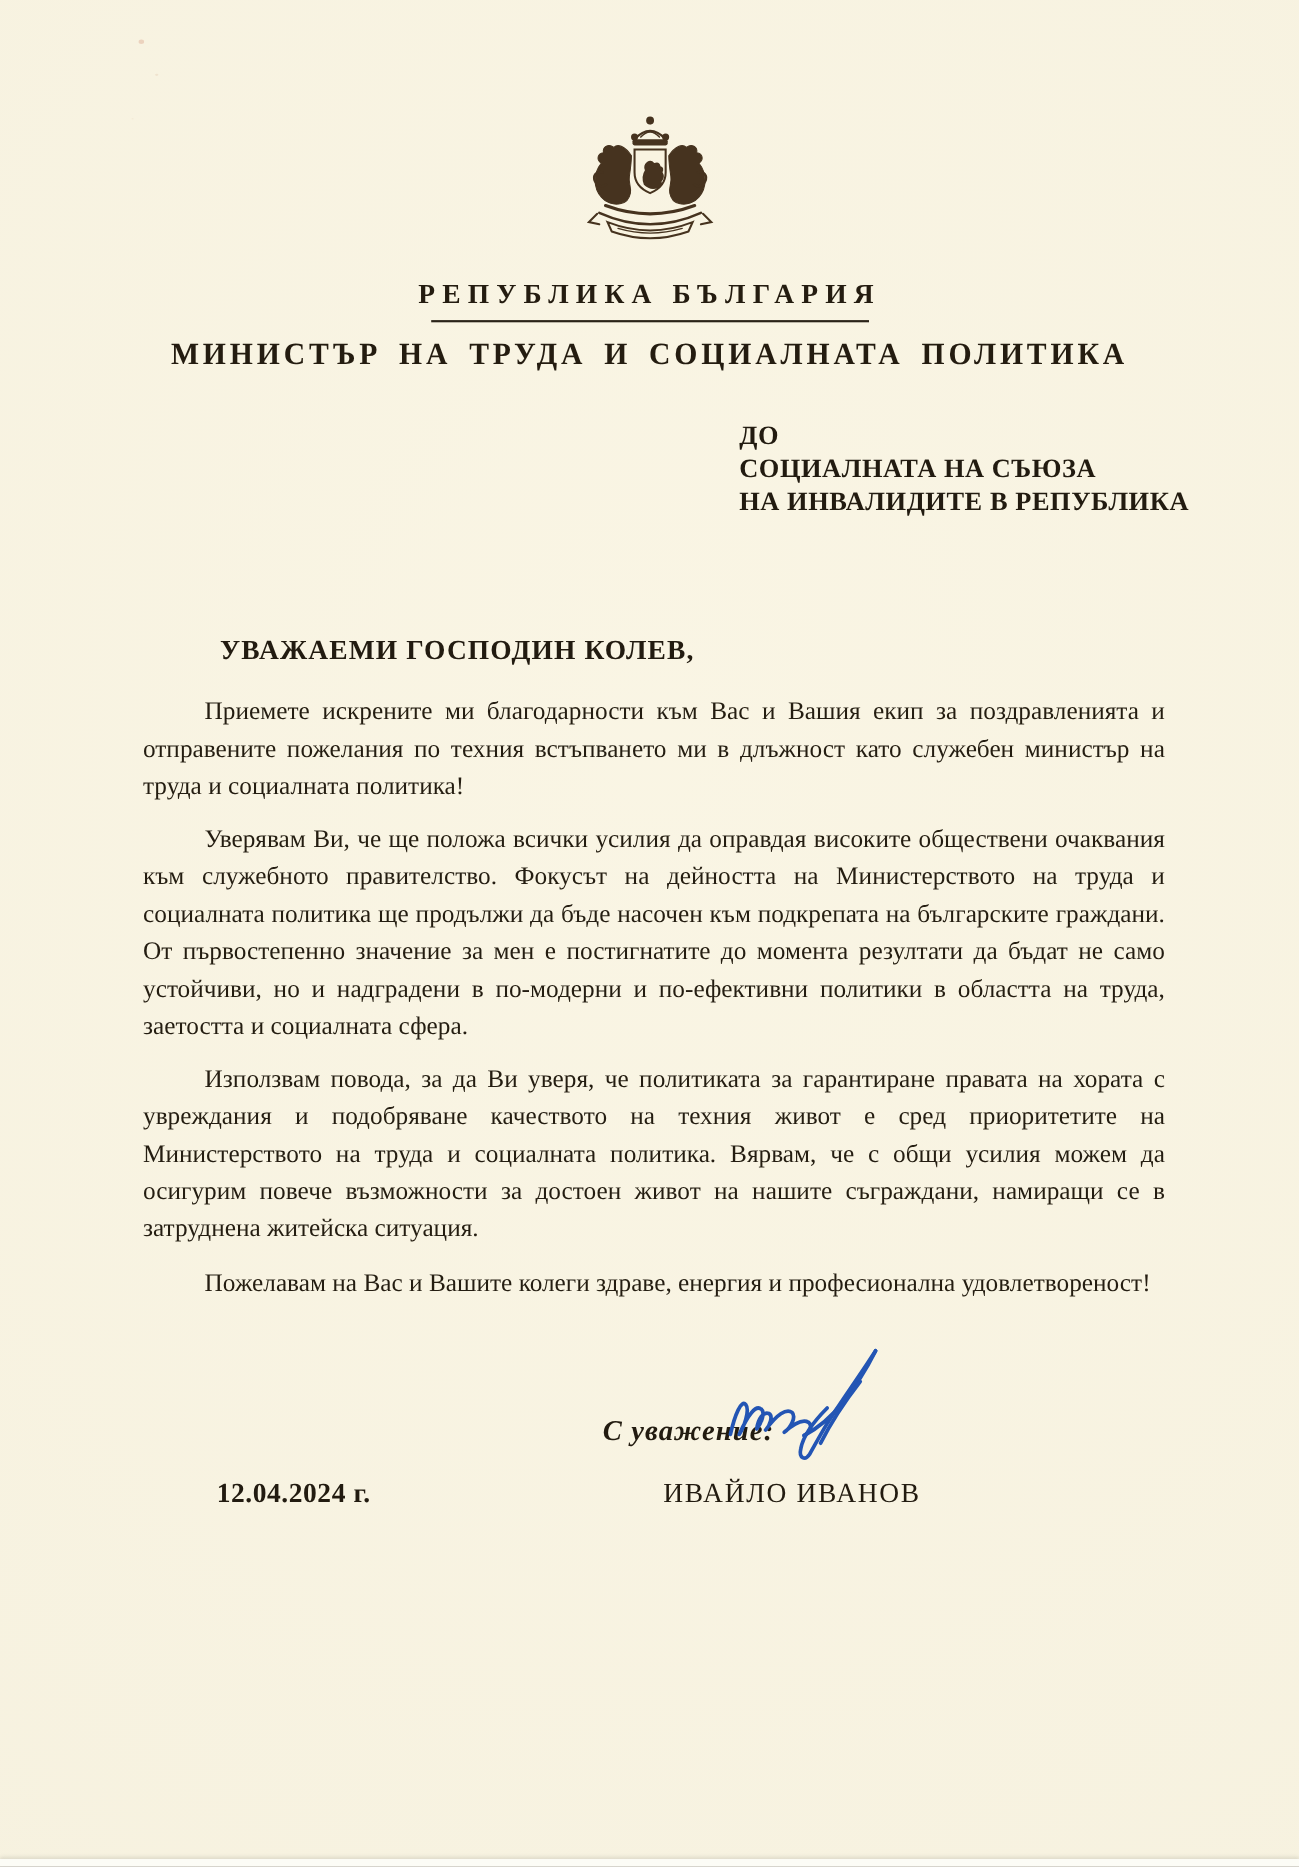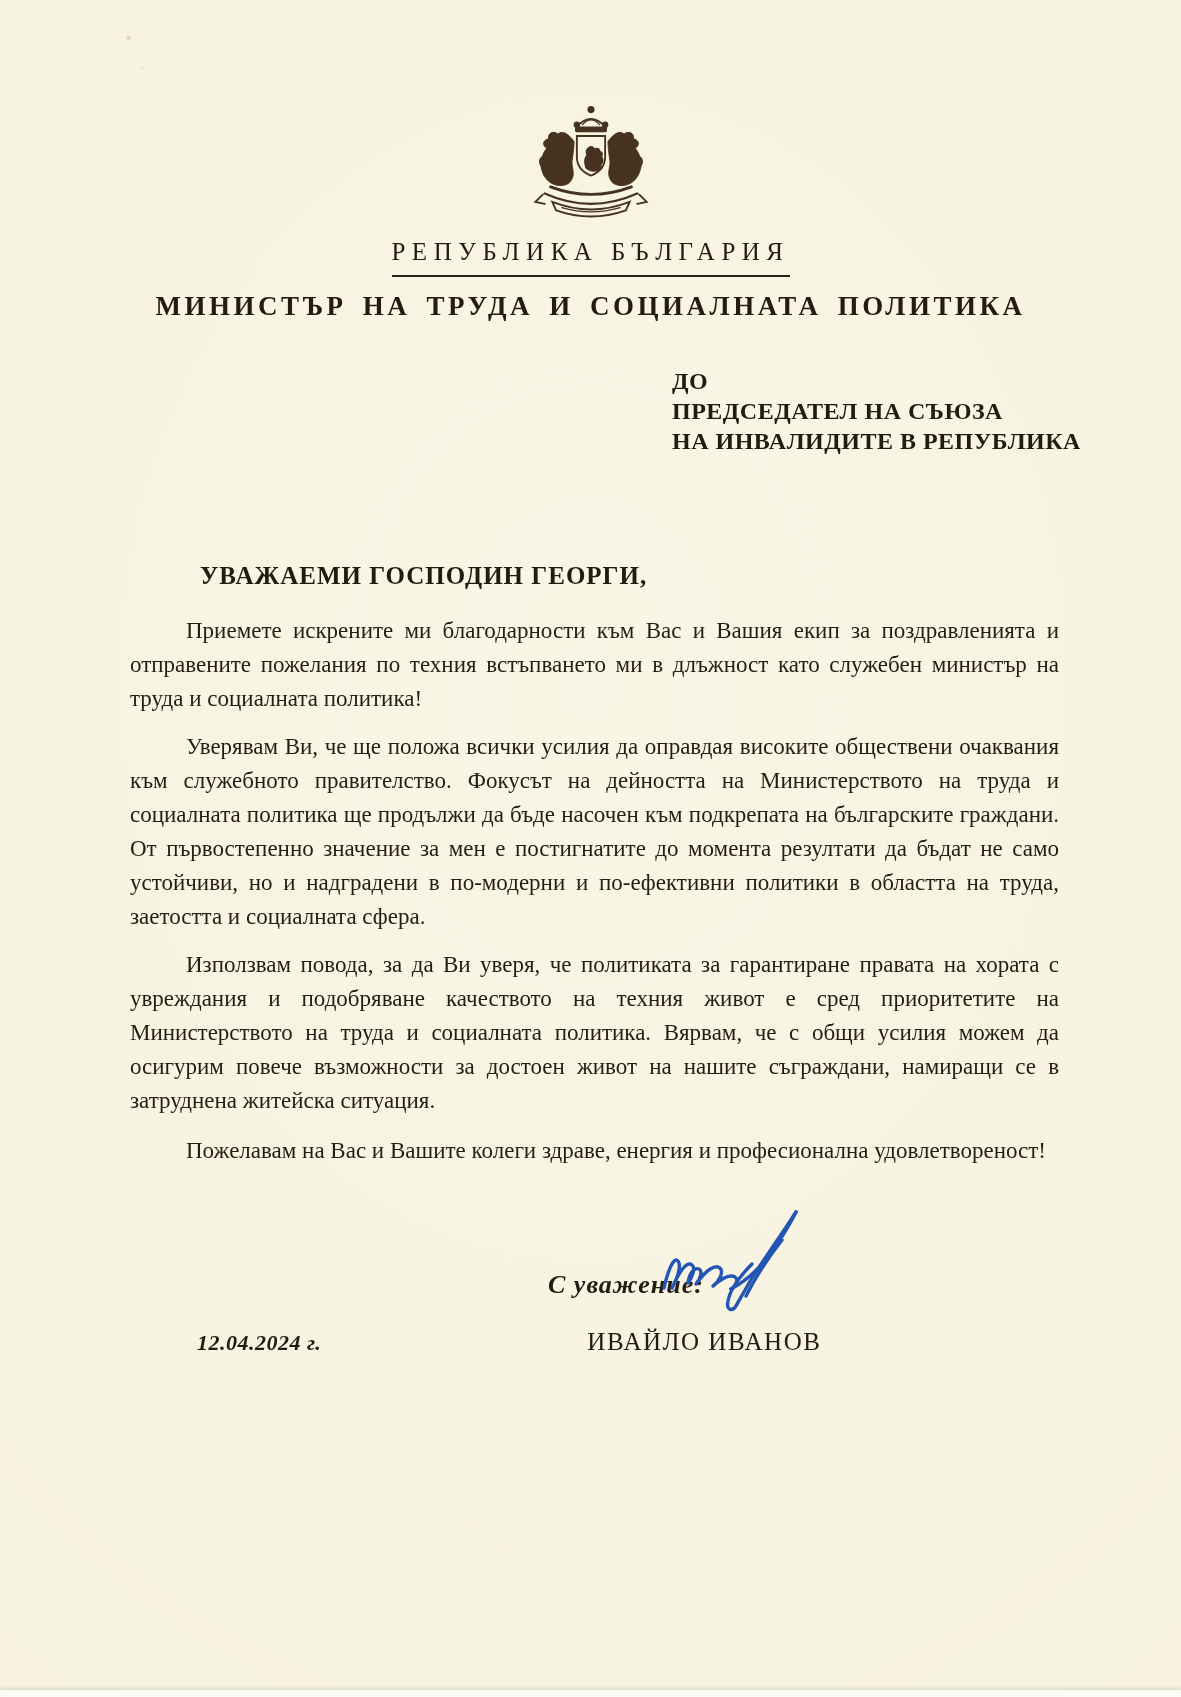--- a/index.html
+++ b/index.html
@@ -23,22 +23,22 @@
   }
   .page::after{
     content:"";position:absolute;left:0;bottom:0;width:100%;height:7px;
     background:#fcfcf6;box-shadow:0 -2px 3px rgba(120,120,110,.18);
   }
 
   .masthead{padding-top:102px;text-align:center;}
   .arms{display:block;margin:0 auto;width:146px;height:132px;}
 
   .republic{
-    margin-top:4px;
-    font-size:25px;font-weight:normal;letter-spacing:6.5px;
+    margin-top:20px;
+    font-size:25px;font-weight:bold;letter-spacing:6.5px;
     color:#241c10;
   }
   .rule{
     width:398px;height:0;margin:9px auto 0 auto;
     border-top:2.5px solid #2a2318;
   }
   .ministry{
     margin-top:14px;
     font-size:27px;font-weight:bold;letter-spacing:3.5px;word-spacing:6px;
     color:#241c10;
@@ -80,21 +80,21 @@
     position:absolute;left:108px;top:-66px;
     width:170px;height:118px;
   }
 
   .footer-row{
     display:flex;align-items:baseline;
     margin-top:22px;
     padding:0 0 0 197px;
   }
   .date{
-    font-size:22px;font-weight:bold;font-style:italic;letter-spacing:.5px;
+    font-size:25px;font-weight:bold;letter-spacing:.5px;
   }
   .signer{
     margin-left:266px;
     font-size:25px;font-weight:normal;letter-spacing:1.5px;
   }
 </style>
 </head>
 <body>
 
 <div class="page">
@@ -133,25 +133,25 @@
       </g>
     </svg>
 
     <div class="republic">РЕПУБЛИКА БЪЛГАРИЯ</div>
     <div class="rule"></div>
     <div class="ministry">МИНИСТЪР НА ТРУДА И СОЦИАЛНАТА ПОЛИТИКА</div>
   </div>
 
   <div class="recipient">
     <div>ДО</div>
-    <div>ПРЕДСЕДАТЕЛ НА СЪЮЗА</div>
+    <div>СОЦИАЛНАТА НА СЪЮЗА</div>
     <div>НА ИНВАЛИДИТЕ В РЕПУБЛИКА</div>
   </div>
 
-  <div class="salutation">УВАЖАЕМИ ГОСПОДИН ГЕОРГИ,</div>
+  <div class="salutation">УВАЖАЕМИ ГОСПОДИН КОЛЕВ,</div>
 
   <div class="bodytext">
     <p>Приемете искрените ми благодарности към Вас и Вашия екип за поздравленията и отправените пожелания по техния встъпването ми в длъжност като служебен министър на труда и социалната политика!</p>
     <p>Уверявам Ви, че ще положа всички усилия да оправдая високите обществени очаквания към служебното правителство. Фокусът на дейността на Министерството на труда и социалната политика ще продължи да бъде насочен към подкрепата на българските граждани. От първостепенно значение за мен е постигнатите до момента резултати да бъдат не само устойчиви, но и надградени в по-модерни и по-ефективни политики в областта на труда, заетостта и социалната сфера.</p>
     <p>Използвам повода, за да Ви уверя, че политиката за гарантиране правата на хората с увреждания и подобряване качеството на техния живот е сред приоритетите на Министерството на труда и социалната политика. Вярвам, че с общи усилия можем да осигурим повече възможности за достоен живот на нашите съграждани, намиращи се в затруднена житейска ситуация.</p>
     <p>Пожелавам на Вас и Вашите колеги здраве, енергия и професионална удовлетвореност!</p>
   </div>
 
   <div class="closing-row">
     <span class="valediction">С уважение:</span>

